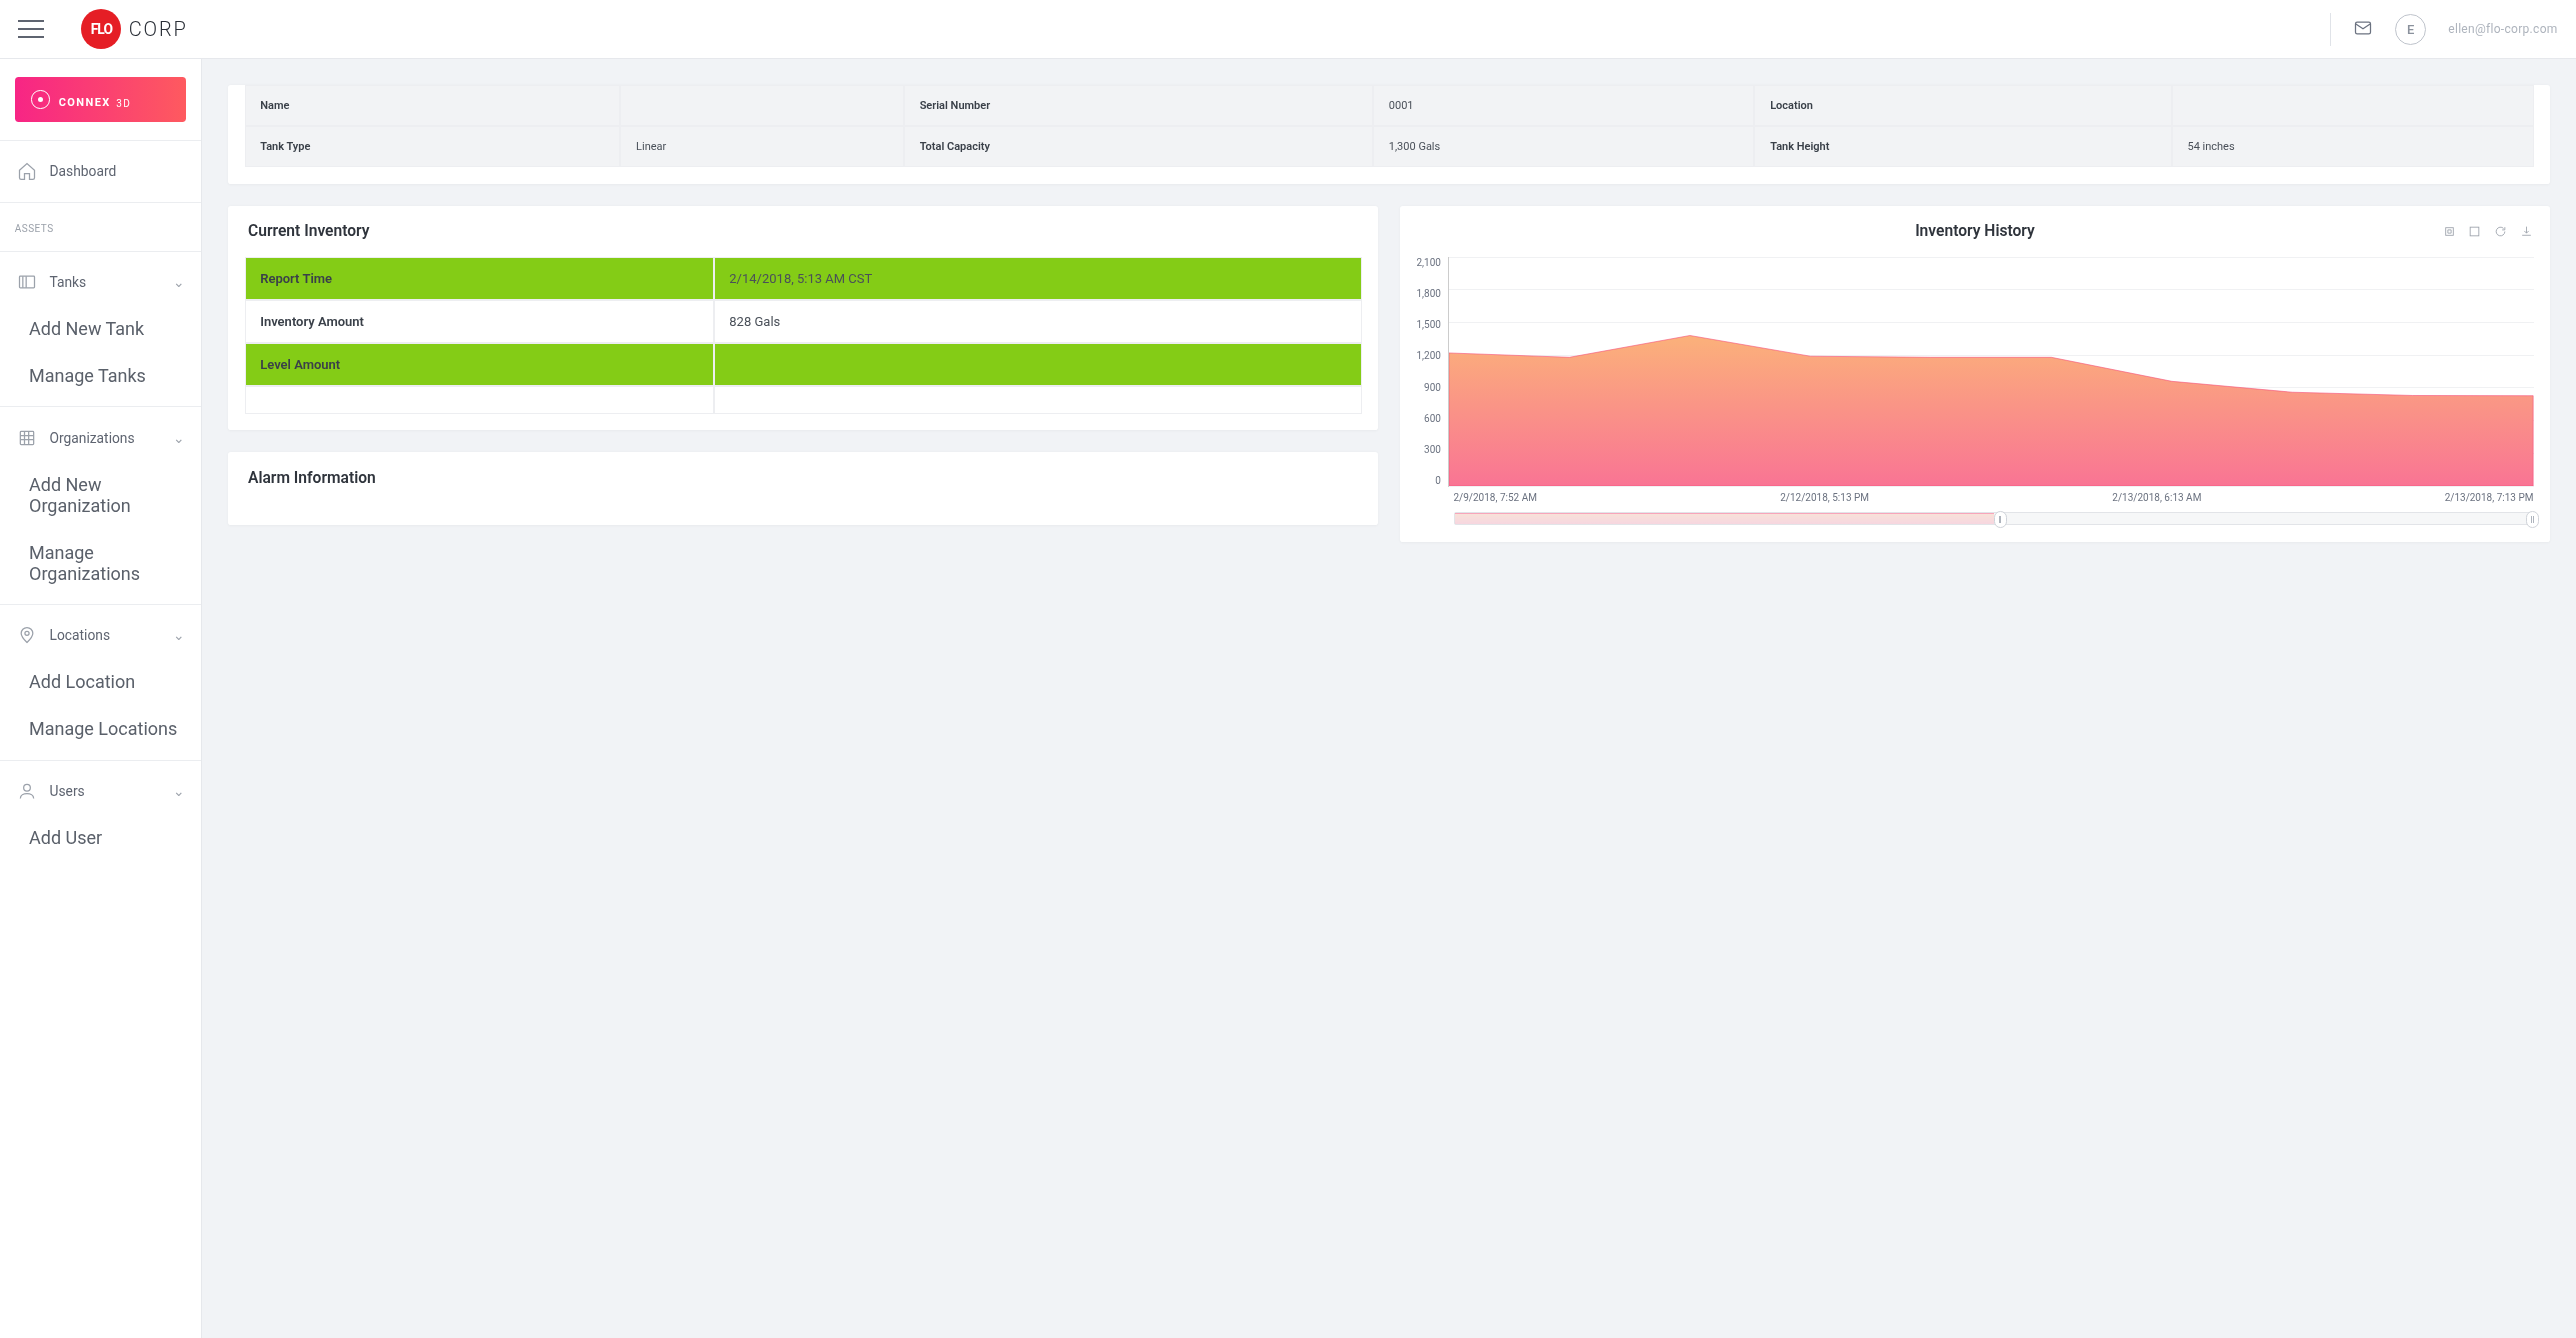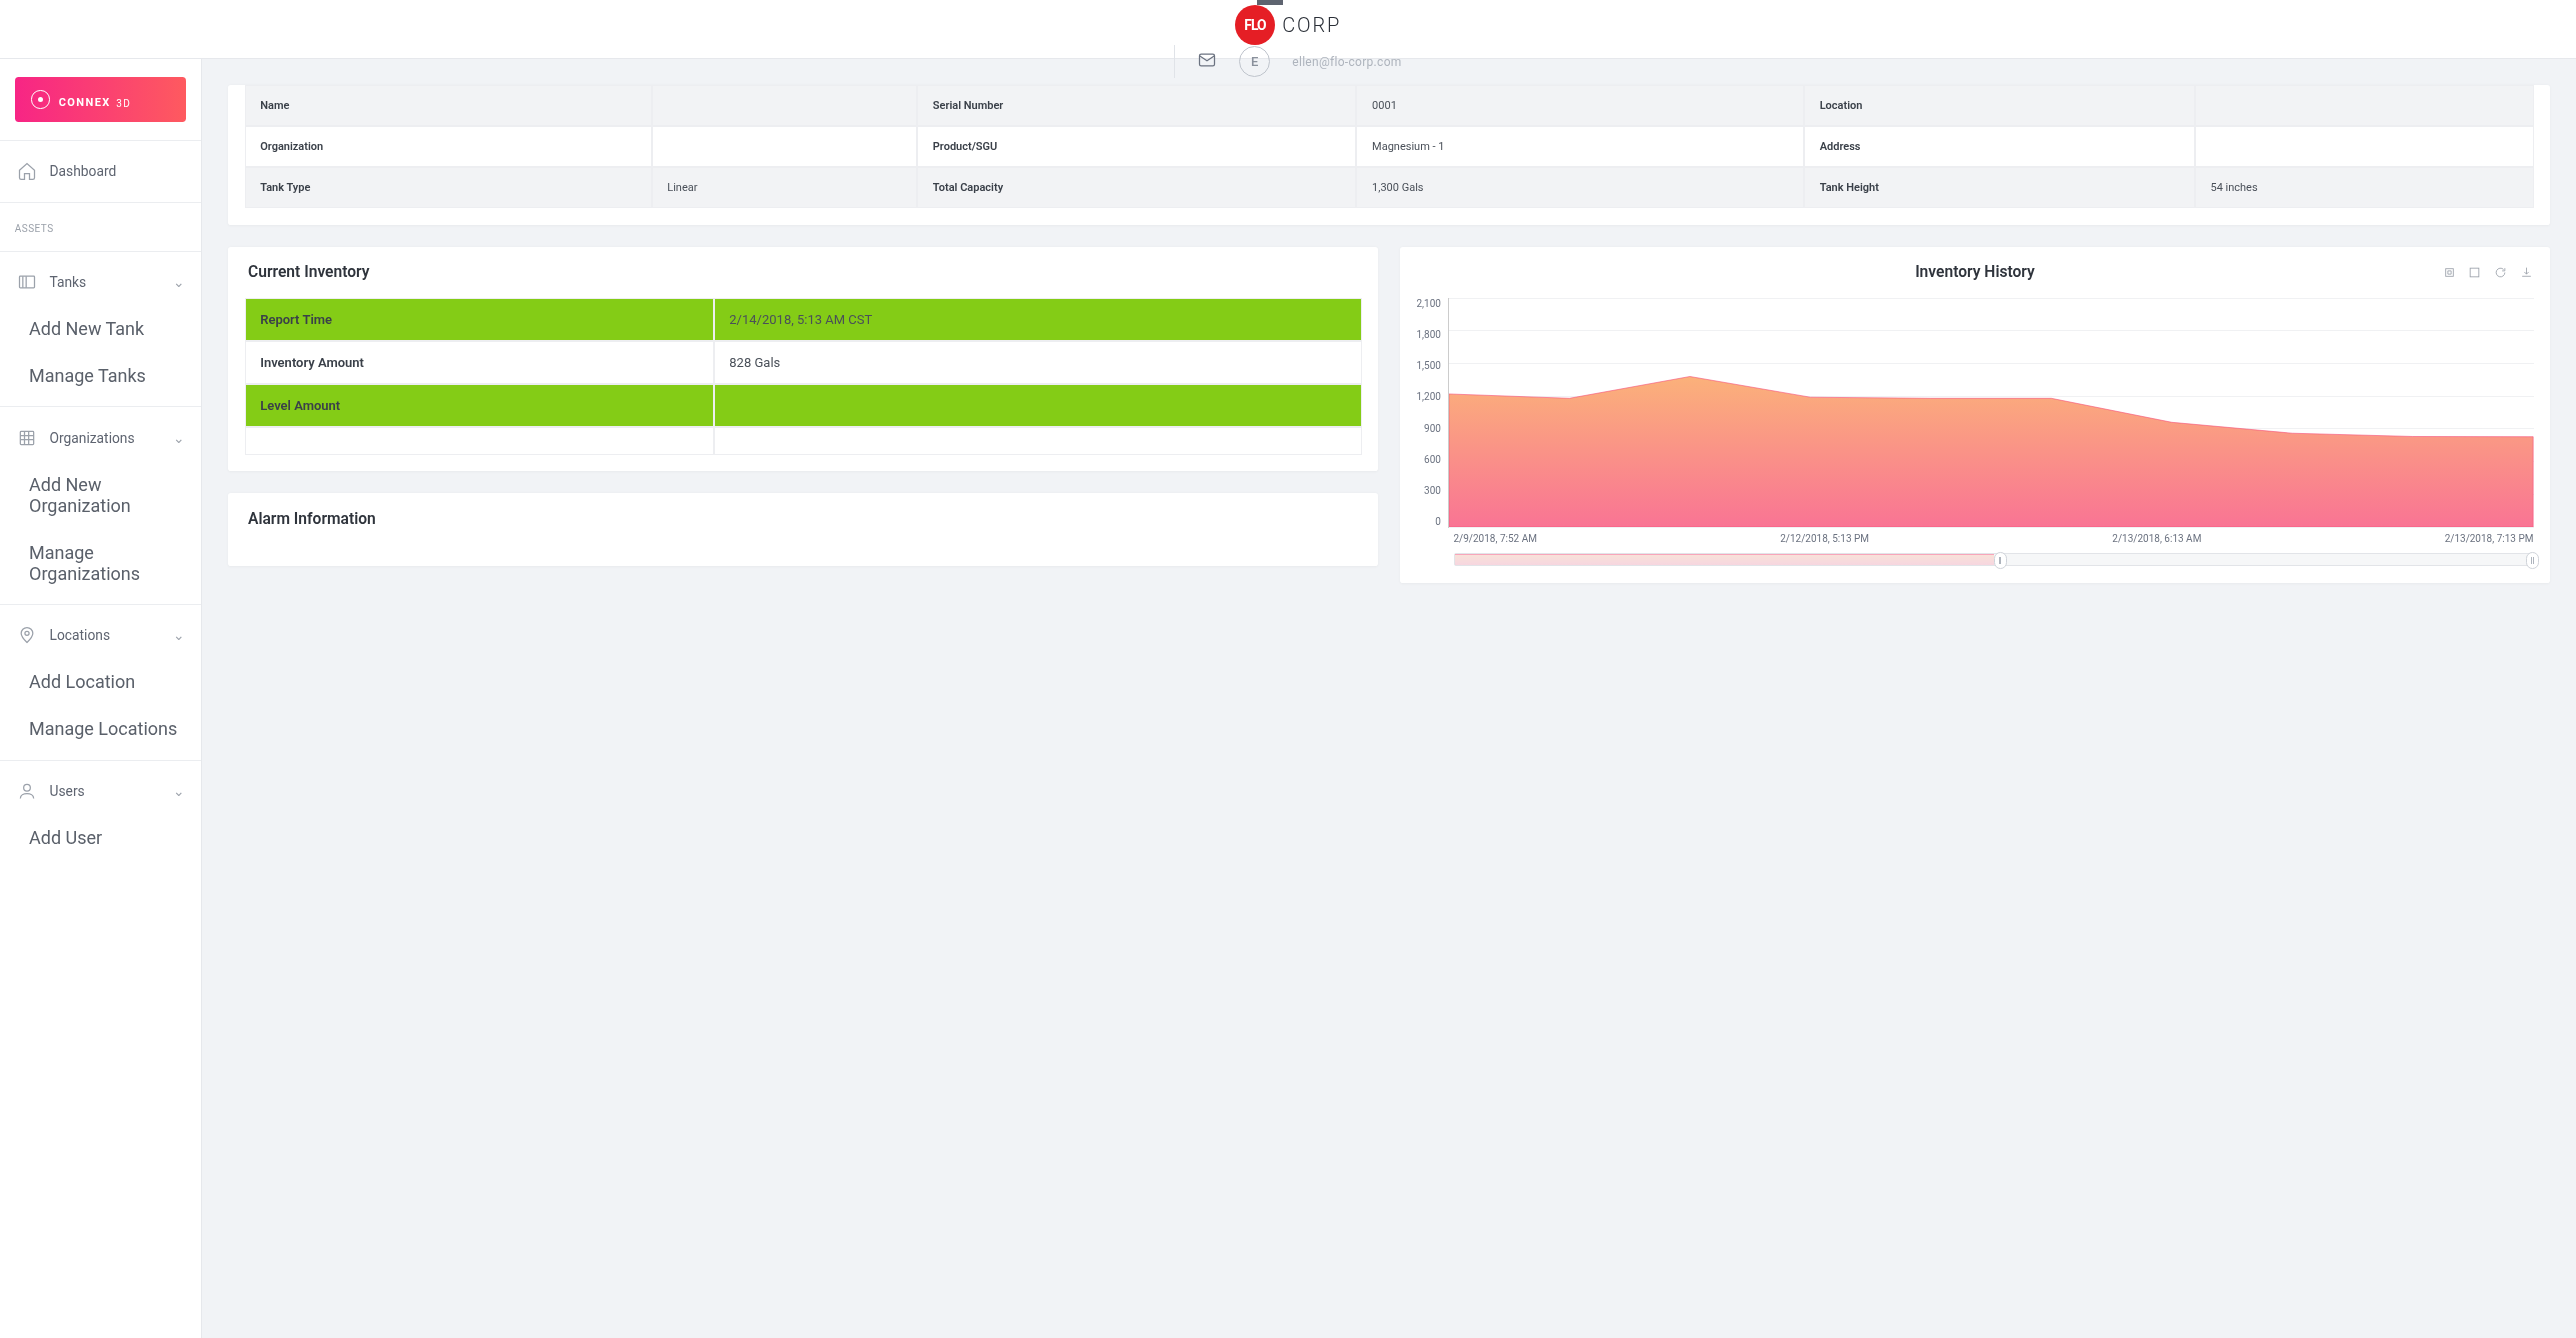--- a/index.html
+++ b/index.html
@@ -9,21 +9,20 @@
   color: #3a4049;
   font-size: 13px;
 }
 .topbar {
   background: #fff;
   height: 59px;
   display: flex;
   align-items: center;
   padding: 0 18.4px;
   border-bottom: 0.9px solid #e6e8ec;
-  flex-direction: column;
 }
 .hamburger {
   width: 26px; height: 18.4px;
   display: flex; flex-direction: column; justify-content: space-between;
   cursor: pointer;
   margin-right: 37px;
 }
 .hamburger span { height: 1.8px; background: #5e6470; width: 100%; }
 .logo { display: flex; align-items: center; gap: 7.4px; }
 .logo-circle {
@@ -237,28 +236,20 @@
   <main class="main">
     <section class="card">
       <table class="tank-table">
         <tbody>
             <tr class="shade">
           <td class="label">Name</td>
           <td></td>
           <td class="label">Serial Number</td>
           <td>0001</td>
           <td class="label">Location</td>
-          <td></td>
-        </tr>
-        <tr>
-          <td class="label">Organization</td>
-          <td></td>
-          <td class="label">Product/SGU</td>
-          <td>Magnesium - 1</td>
-          <td class="label">Address</td>
           <td></td>
         </tr>
         <tr class="shade">
           <td class="label">Tank Type</td>
           <td>Linear</td>
           <td class="label">Total Capacity</td>
           <td>1,300 Gals</td>
           <td class="label">Tank Height</td>
           <td>54 inches</td>
         </tr>

